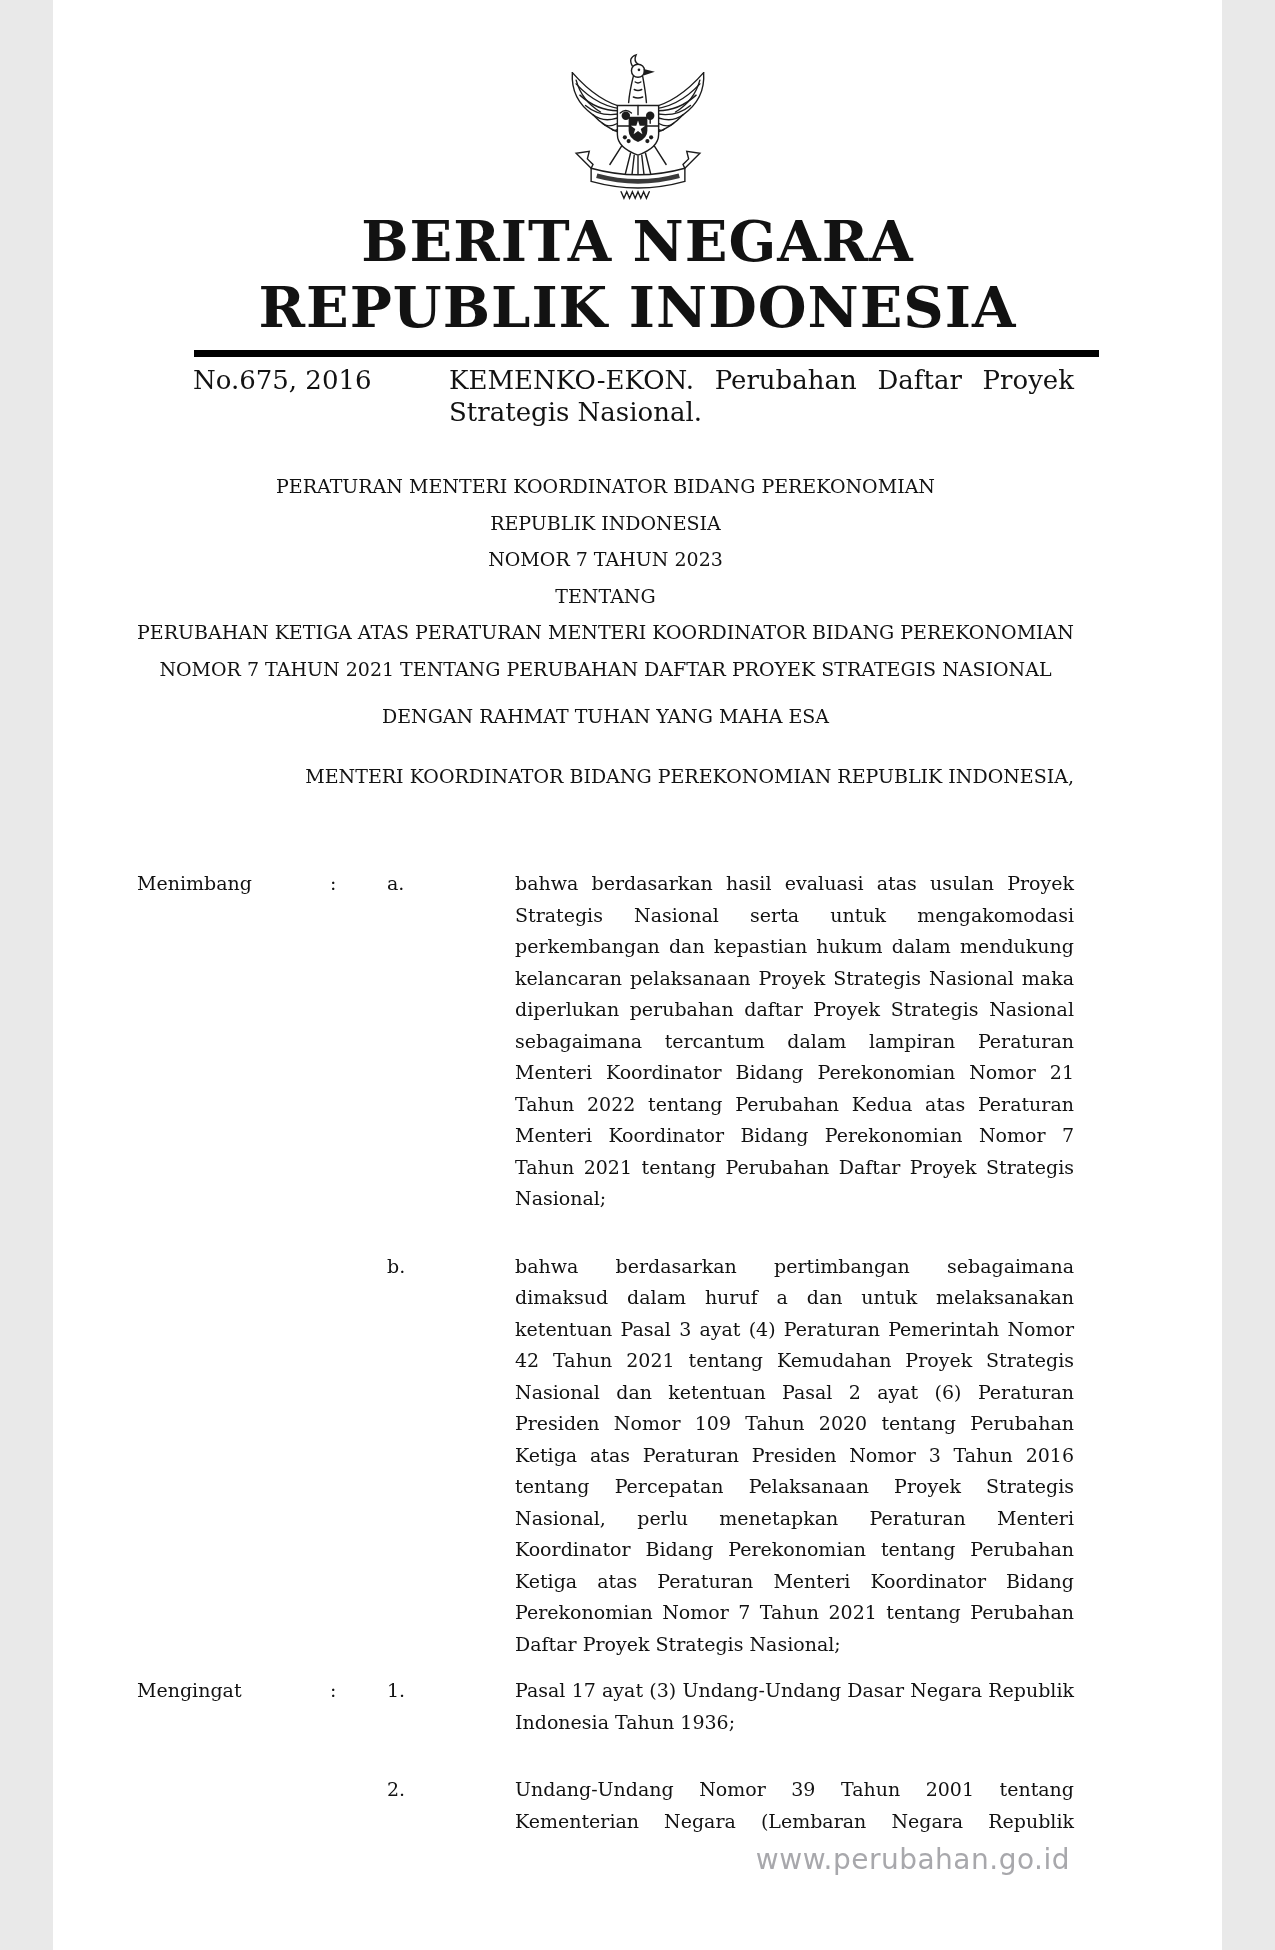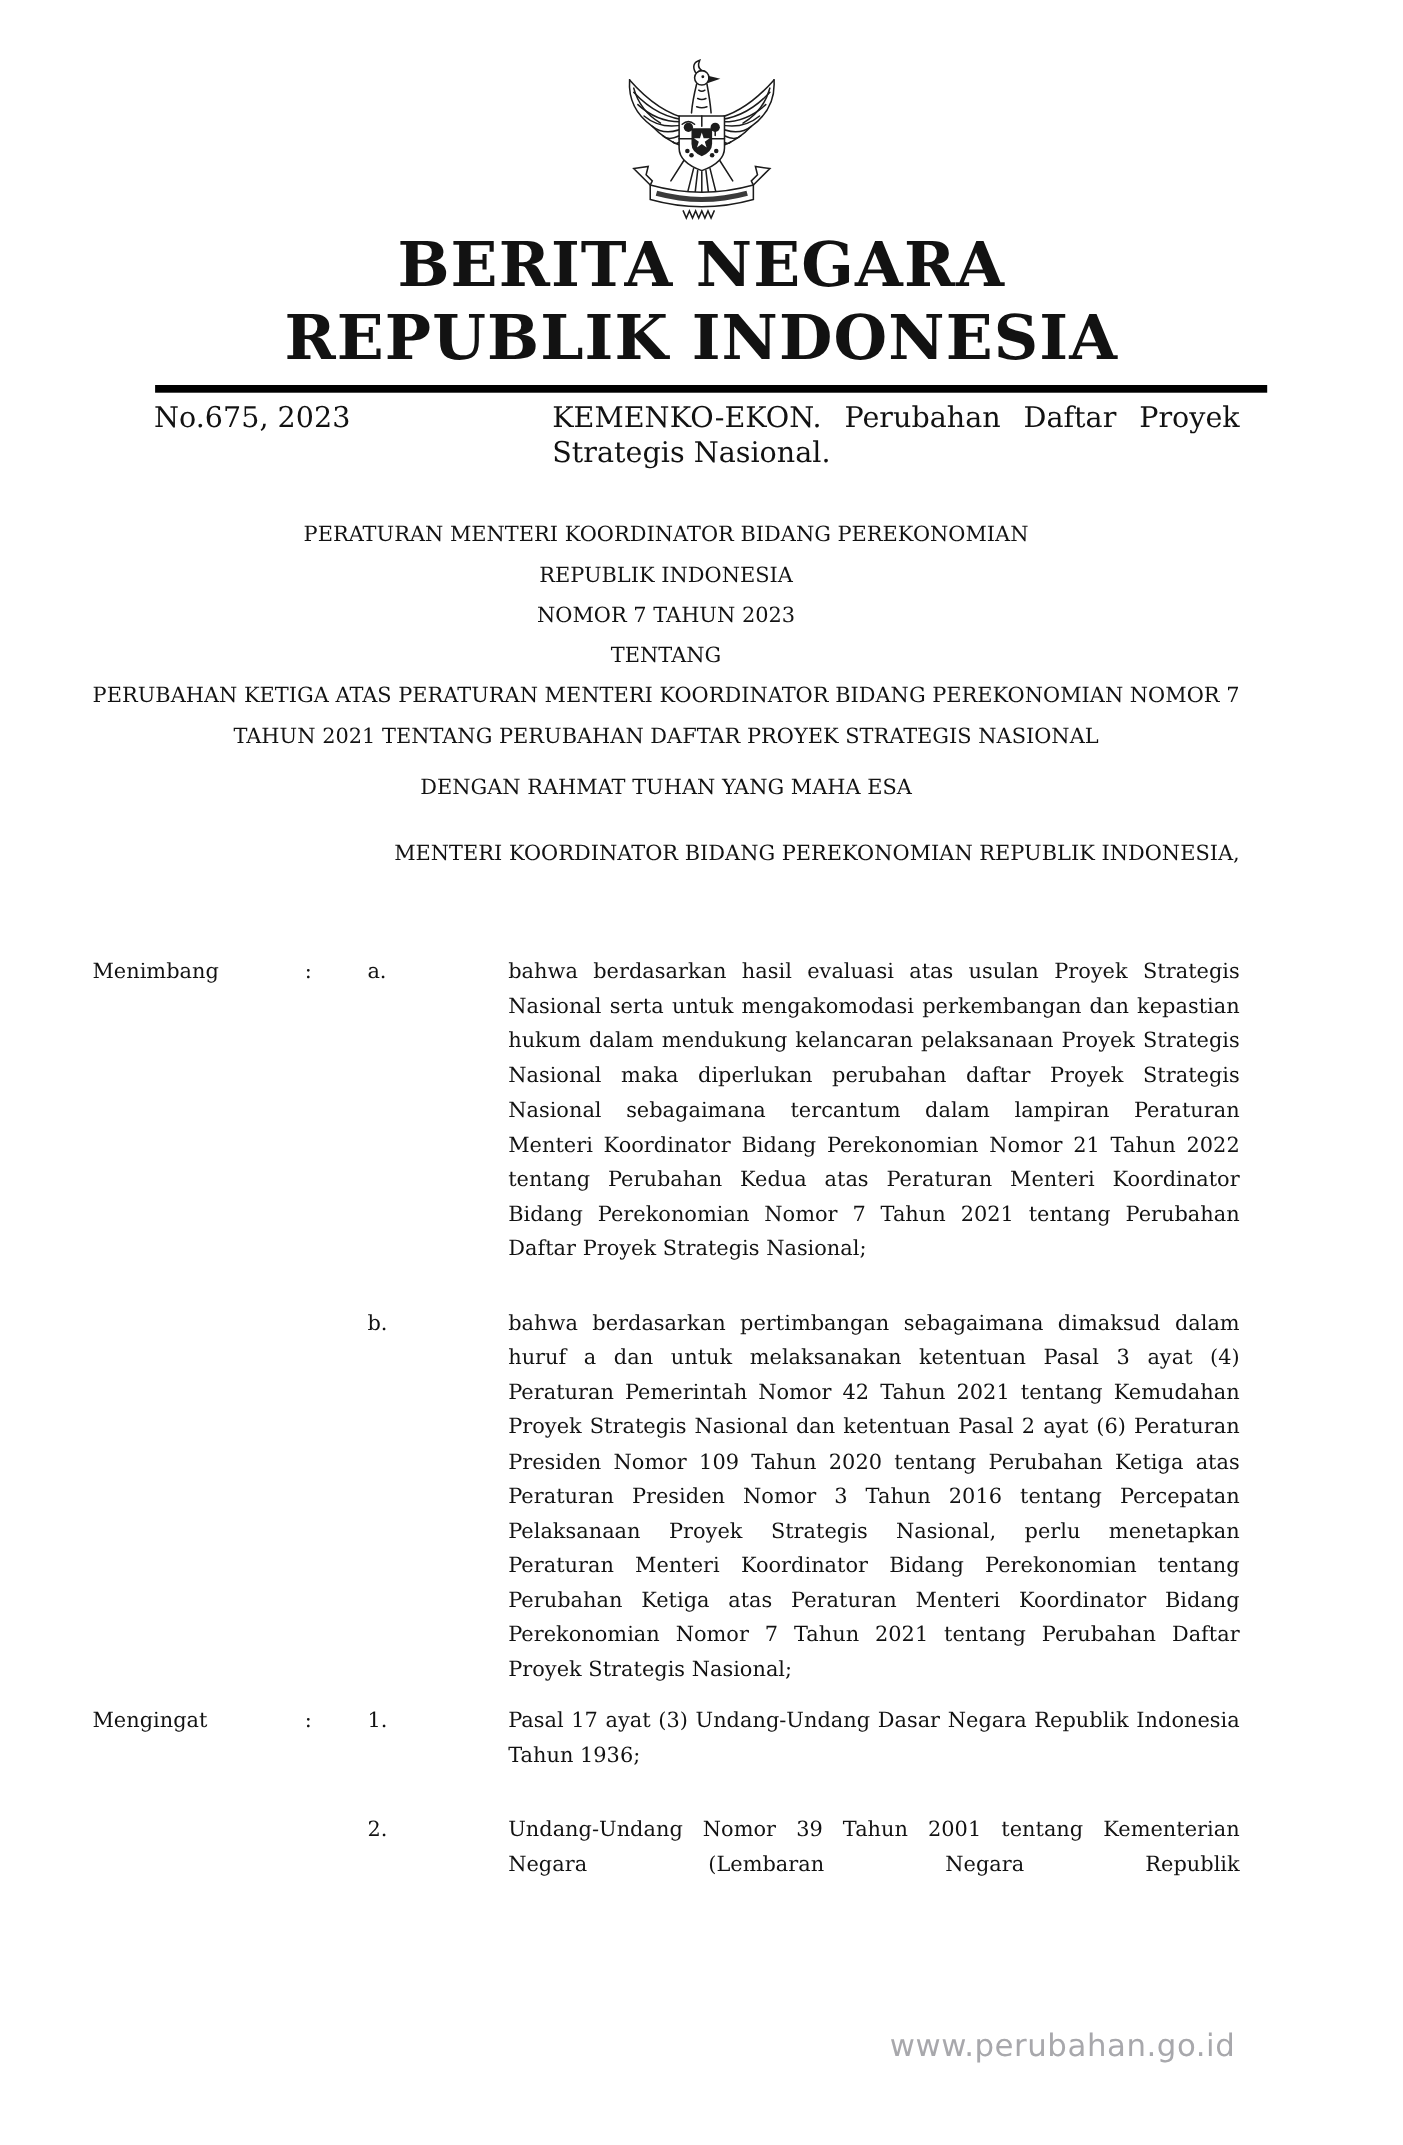--- a/index.html
+++ b/index.html
@@ -1,18 +1,18 @@
 <!DOCTYPE html>
 <html><head>
 <meta charset="utf-8">
 <style>
   html,body { margin:0; padding:0; background:#e9e9e9; }
   .page {
     position:relative;
-    width:1275px; height:1950px;
+    width:1169px; height:1950px;
     margin:0 auto;
     background:#ffffff;
     font-family:"DejaVu Serif","Liberation Serif",serif;
     color:#121212;
     overflow:hidden;
   }
   .masthead { text-align:center; padding-top:52px; }
   .emblem { display:block; margin:0 auto; }
   .gazette-title { font-weight:700; font-size:56px; line-height:66px; letter-spacing:1px; margin-top:6px; }
   .rule { height:7px; background:#000; margin:10px 123px 0 141px; }
@@ -115,21 +115,21 @@
     </svg>
 
     <div class="gazette-title">
       <div>BERITA NEGARA</div>
       <div>REPUBLIK INDONESIA</div>
     </div>
 
     <div class="rule"></div>
 
     <div class="meta-row">
-      <div class="issue-no">No.675, 2023</div>
+      <div class="issue-no">No.675, 2016</div>
       <div class="subject-abstract">KEMENKO-EKON. Perubahan Daftar Proyek Strategis Nasional.</div>
     </div>
   </header>
 
   <main class="content">
 
     <section class="title-block">
       <div>PERATURAN MENTERI KOORDINATOR BIDANG PEREKONOMIAN</div>
       <div>REPUBLIK INDONESIA</div>
       <div>NOMOR 7 TAHUN 2023</div>

